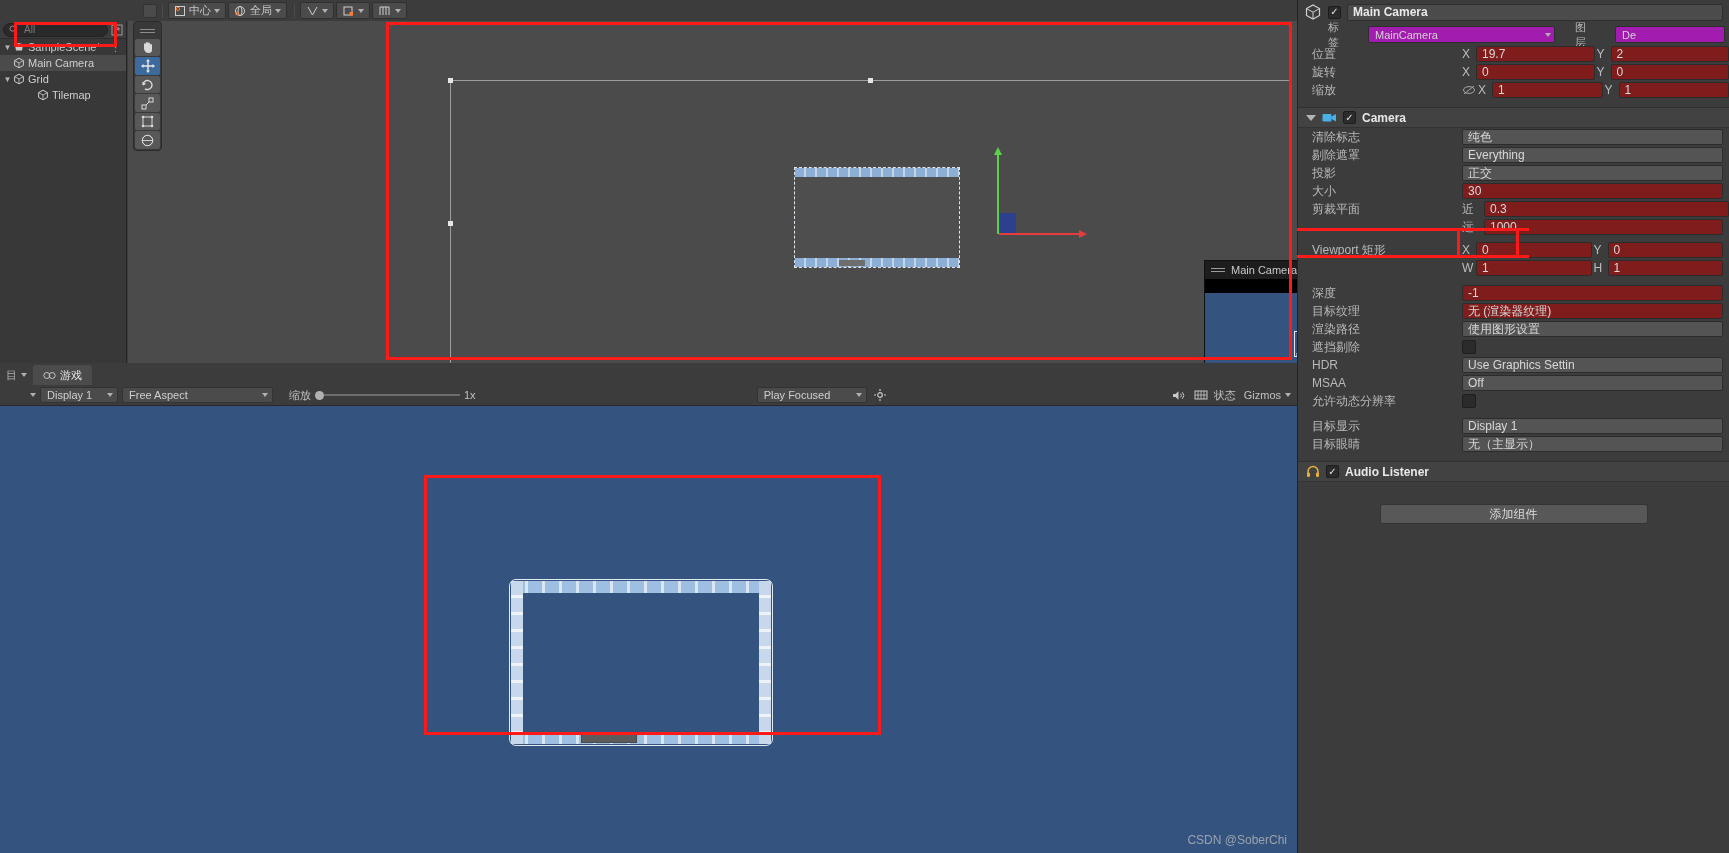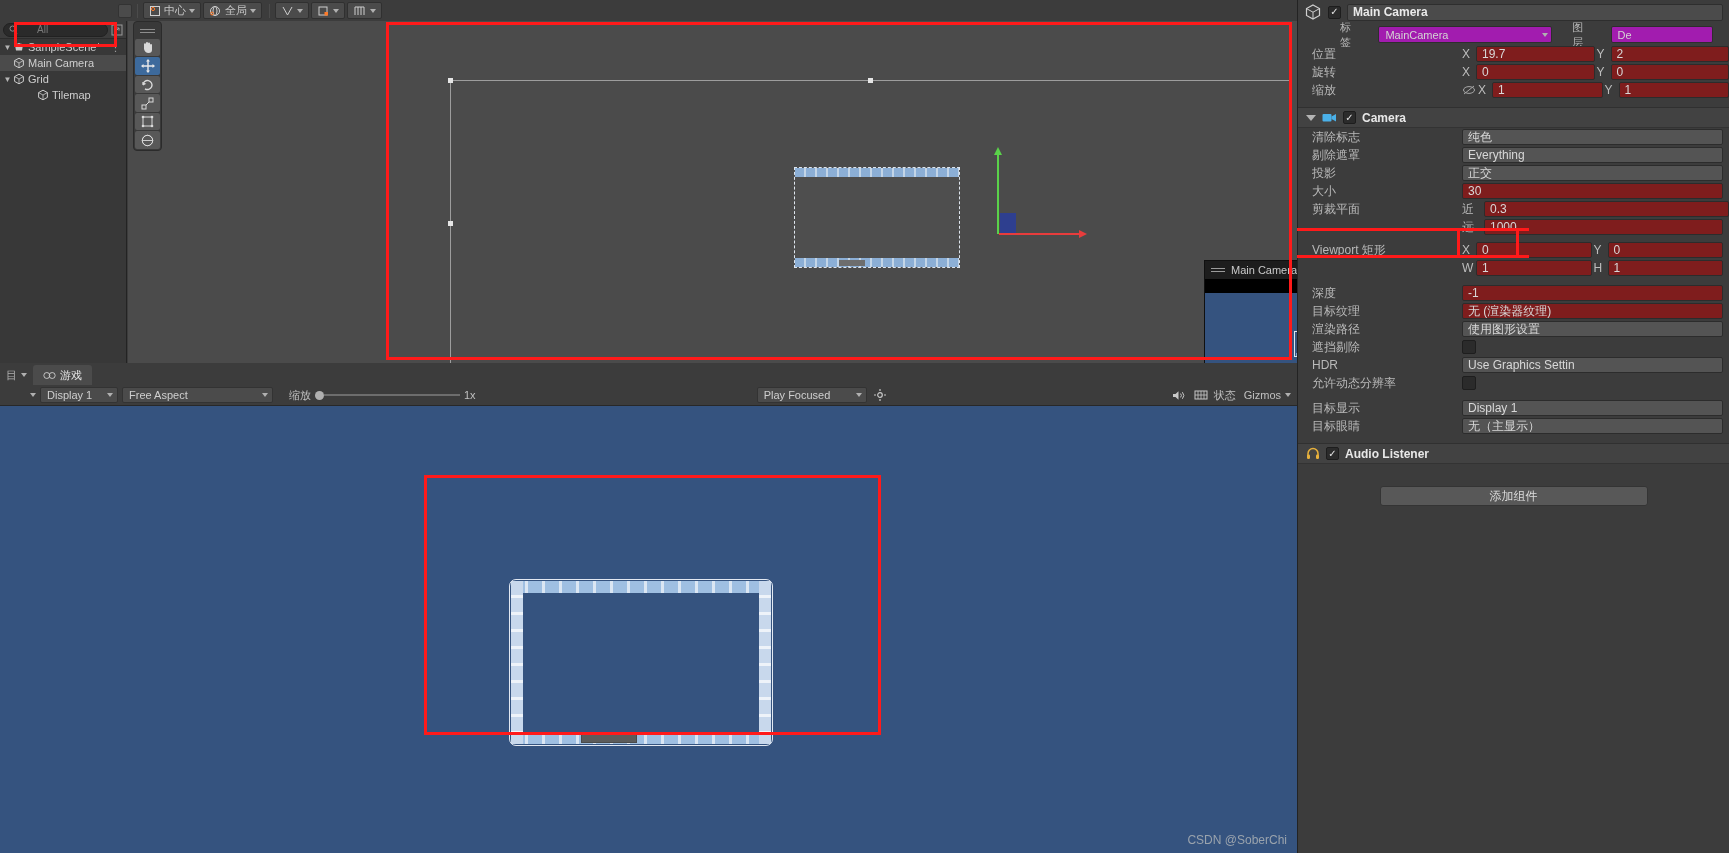--- a/index.html
+++ b/index.html
@@ -9,21 +9,21 @@
     font-family: "Liberation Sans", "DejaVu Sans", sans-serif;
     font-size: 11px;
     color: #c4c4c4;
     overflow: hidden;
   }
   .app { position: relative; width: 1729px; height: 853px; }
 
   
   .toolbar {
     position: absolute; left: 0; top: 0; width: 1729px; height: 21px;
-    background: #3c3c3c; display: flex; align-items: center;
+    background: #3c3c3c; display: flex; align-items: center; padding-left: 25px;
   }
   .sep { width: 1px; height: 14px; background: #2a2a2a; margin: 0 5px; border-right: 1px solid #4b4b4b; }
   .tb-btn {
     height: 17px; background: #4b4b4b; border: 1px solid #303030; border-radius: 2px;
     display: flex; align-items: center; gap: 3px; padding: 0 5px; color: #c8c8c8;
     font-size: 11px; margin-right: 2px;
   }
   .tb-btn.active { background: #3d6a9c; border-color: #2c4f73; color: #fff; }
   .caret { width: 0; height: 0; border-left: 3px solid transparent; border-right: 3px solid transparent; border-top: 4px solid #b0b0b0; }
 
@@ -31,21 +31,21 @@
   .hierarchy {
     position: absolute; left: 0; top: 21px; width: 127px; height: 342px;
     background: #383838; border-right: 1px solid #232323;
   }
   .hsearch {
     height: 18px; background: #3c3c3c; display: flex; align-items: center;
     padding: 0 3px; gap: 3px; border-bottom: 1px solid #2c2c2c;
   }
   .hsearch .field {
     flex: 1; height: 14px; background: #2a2a2a; border: 1px solid #212121; border-radius: 7px;
-    display: flex; align-items: center; gap: 19px; padding: 0 5px; color: #7a7a7a; font-size: 10px;
+    display: flex; align-items: center; gap: 6px; padding: 0 5px; color: #7a7a7a; font-size: 10px;
   }
   .hrow { height: 16px; display: flex; align-items: center; padding-left: 2px; font-size: 11px; color: #cfcfcf; white-space: nowrap; }
   .hrow.selected { background: #4b4b4b; }
   .arrow { width: 11px; text-align: center; color: #b5b5b5; font-size: 8px; }
   .cube-ic { width: 12px; height: 12px; display: inline-block; position: relative; margin-right: 3px; }
   .scene-ic { width: 12px; height: 12px; margin-right: 3px; display: inline-block; }
   .hlabel { overflow: hidden; text-overflow: ellipsis; }
   .dots { margin-left: auto; padding-right: 5px; color: #9a9a9a; letter-spacing: 0; }
 
   
@@ -160,21 +160,21 @@
   }
   .goicon { width: 18px; height: 18px; position: relative; }
   .chk {
     width: 13px; height: 13px; background: #2b2b2b; border: 1px solid #1d1d1d; border-radius: 2px;
     display: flex; align-items: center; justify-content: center; color: #e2e2e2; font-size: 10px; line-height: 1;
   }
   .namefield {
     flex: 1; height: 17px; background: #4b4b4b; border: 1px solid #2e2e2e; border-radius: 2px;
     display: flex; align-items: center; padding: 0 5px; color: #eaeaea; font-weight: bold; font-size: 12px;
   }
-  .row2 { height: 21px; display: flex; align-items: center; gap: 20px; padding: 0 16px; }
+  .row2 { height: 21px; display: flex; align-items: center; gap: 20px; padding: 0 4px; }
   .mini-lbl { color: #b8b8b8; font-size: 11px; }
   .dropdown {
     height: 17px; background: #a21caf; border: 1px solid #2e2e2e; border-radius: 2px;
     display: flex; align-items: center; justify-content: space-between; padding: 0 3px 0 6px;
     color: #d4d4d4; font-size: 11px;
   }
   .comp-header {
     height: 21px; background: #424242; border-top: 1px solid #303030; border-bottom: 1px solid #333;
     display: flex; align-items: center; gap: 6px; padding-left: 8px;
   }
@@ -660,20 +660,24 @@
     </div>
     <div class="prow">
       <span class="plabel">遮挡剔除</span>
       <span class="cbox"></span>
     </div>
     <div class="prow">
       <span class="plabel">HDR</span>
       <span class="pfield read" style="flex:1;margin-right:6px">Use Graphics Settin</span>
     </div>
     <div class="prow">
+      <span class="plabel">MSAA</span>
+      <span class="pfield read" style="flex:1;margin-right:6px">Off</span>
+    </div>
+    <div class="prow">
       <span class="plabel">允许动态分辨率</span>
       <span class="cbox"></span>
     </div>
     <div class="prow" style="margin-top:7px">
       <span class="plabel">目标显示</span>
       <span class="pfield read" style="flex:1;margin-right:6px">Display 1</span>
     </div>
     <div class="prow">
       <span class="plabel">目标眼睛</span>
       <span class="pfield read" style="flex:1;margin-right:6px">无（主显示）</span>

